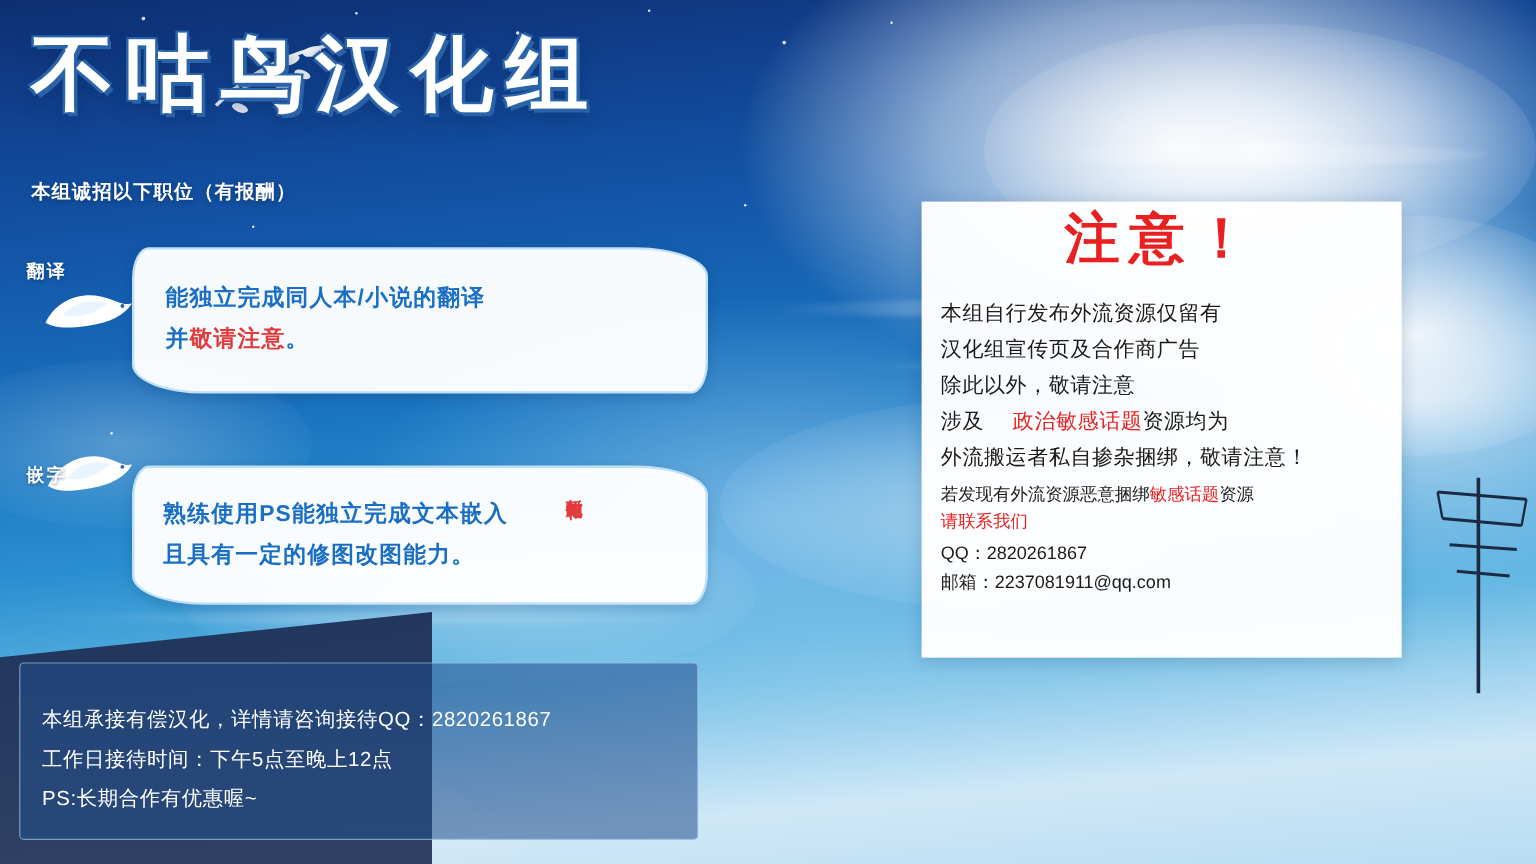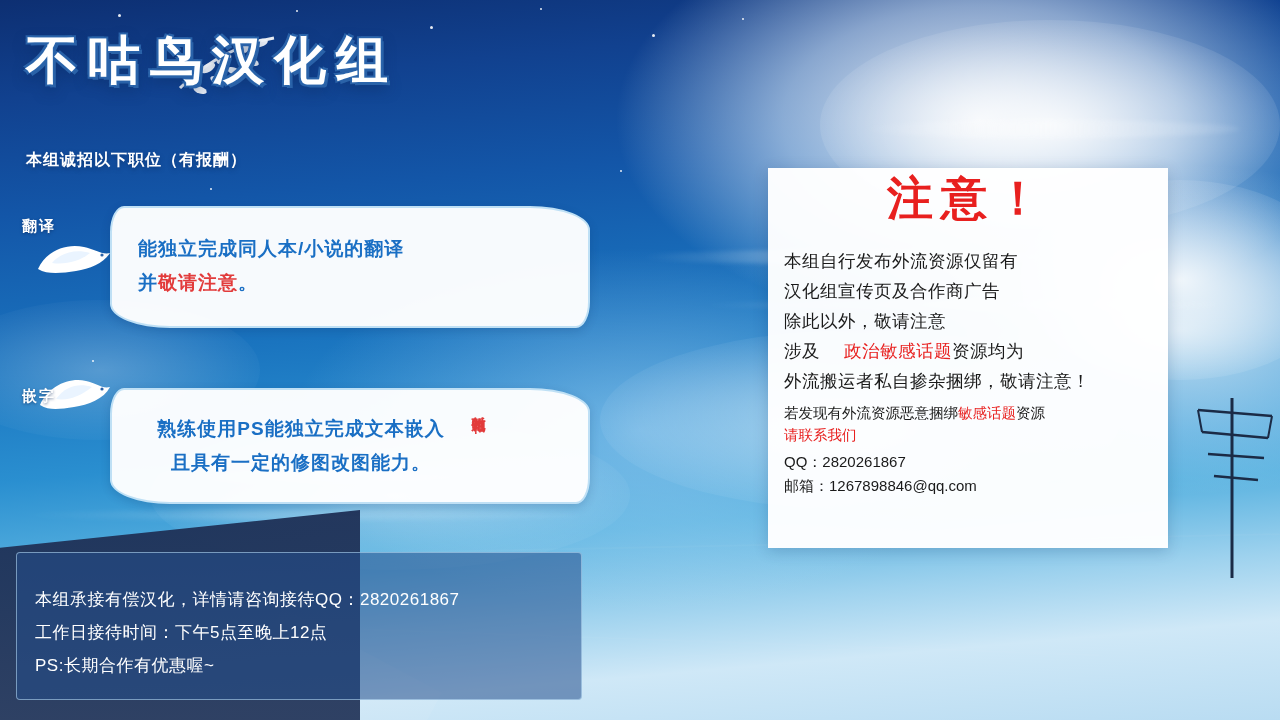--- a/index.html
+++ b/index.html
@@ -64,24 +64,24 @@
   }
   .pole {
     position: absolute;
     background: #22324e;
     pointer-events: none;
   }
 
   
   .title {
     position: absolute;
-    left: 26px; top: 26px;
+    left: 26px; top: 16px;
     font-family: "DejaVu Serif", serif;
     font-weight: bold;
-    font-size: 52px;
+    font-size: 69px;
     letter-spacing: 10px;
     color: #ffffff;
     text-shadow:
       0 0 2px #2f6fb5,
       3px 3px 0 #2a62a8,
       -2px -2px 0 #2a62a8,
       2px -2px 0 #2a62a8,
       -2px 2px 0 #2a62a8,
       0 6px 14px rgba(10,40,90,0.55);
     white-space: nowrap;
@@ -283,42 +283,42 @@
   <div class="role" style="left:18px; top:375px;">
     <span class="dove-label">嵌字</span>
     <svg style="position:absolute; left:14px; top:-14px; width:84px; height:60px;" viewBox="0 0 84 60">
       <path d="M8 44 C 16 26, 36 16, 54 20 C 64 22, 70 28, 78 26 C 72 38, 56 44, 42 46 C 28 48, 18 50, 8 44 Z" fill="#ffffff"></path>
       <path d="M24 38 C 34 24, 48 22, 60 26 C 50 34, 38 40, 24 38 Z" fill="#eaf4ff"></path>
       <circle cx="70" cy="28" r="1.6" fill="#2a62a8"></circle>
     </svg>
   </div>
 
   <div class="bubble" style="left:110px; top:388px; width:480px; height:116px;"></div>
-  <div class="bubble-text" style="left:136px; top:412px; width:330px; text-align:center;">
+  <div class="bubble-text" style="left:136px; top:412px; width:330px; ">
     <div><span>熟练使用PS能独立完成文本嵌入</span></div>
     <div>且具有一定的<span class="hl" style="color:#1a6fc4;">修图改图</span>能力。</div>
   </div>
   <div class="vtext" style="left:470px; top:405px;">暂时饱和</div>
 
   <div class="notice">
     <div class="notice-title">注意！</div>
     <div class="notice-body">
       <div>本组自行发布外流资源仅留有</div>
       <div>汉化组宣传页及合作商广告</div>
       <div>除此以外，敬请注意</div>
       <div>涉及<span class="hl">政治敏感话题</span>资源均为</div>
       <div>外流搬运者私自掺杂捆绑，敬请注意！</div>
     </div>
     <div class="notice-sub">
       <div>若发现有外流资源恶意捆绑<span class="hl">敏感话题</span>资源</div>
       <div class="hl">请联系我们</div>
     </div>
     <div class="notice-contact">
       <div>QQ：2820261867</div>
-      <div>邮箱：1267898846@qq.com</div>
+      <div>邮箱：2237081911@qq.com</div>
     </div>
   </div>
 
   <div class="footer">
     <div class="footer-line">本组承接有偿汉化，详情请咨询接待QQ：2820261867</div>
     <div class="footer-line">工作日接待时间：下午5点至晚上12点</div>
     <div class="footer-line">PS:长期合作有优惠喔~</div>
   </div>
 
 </div>

